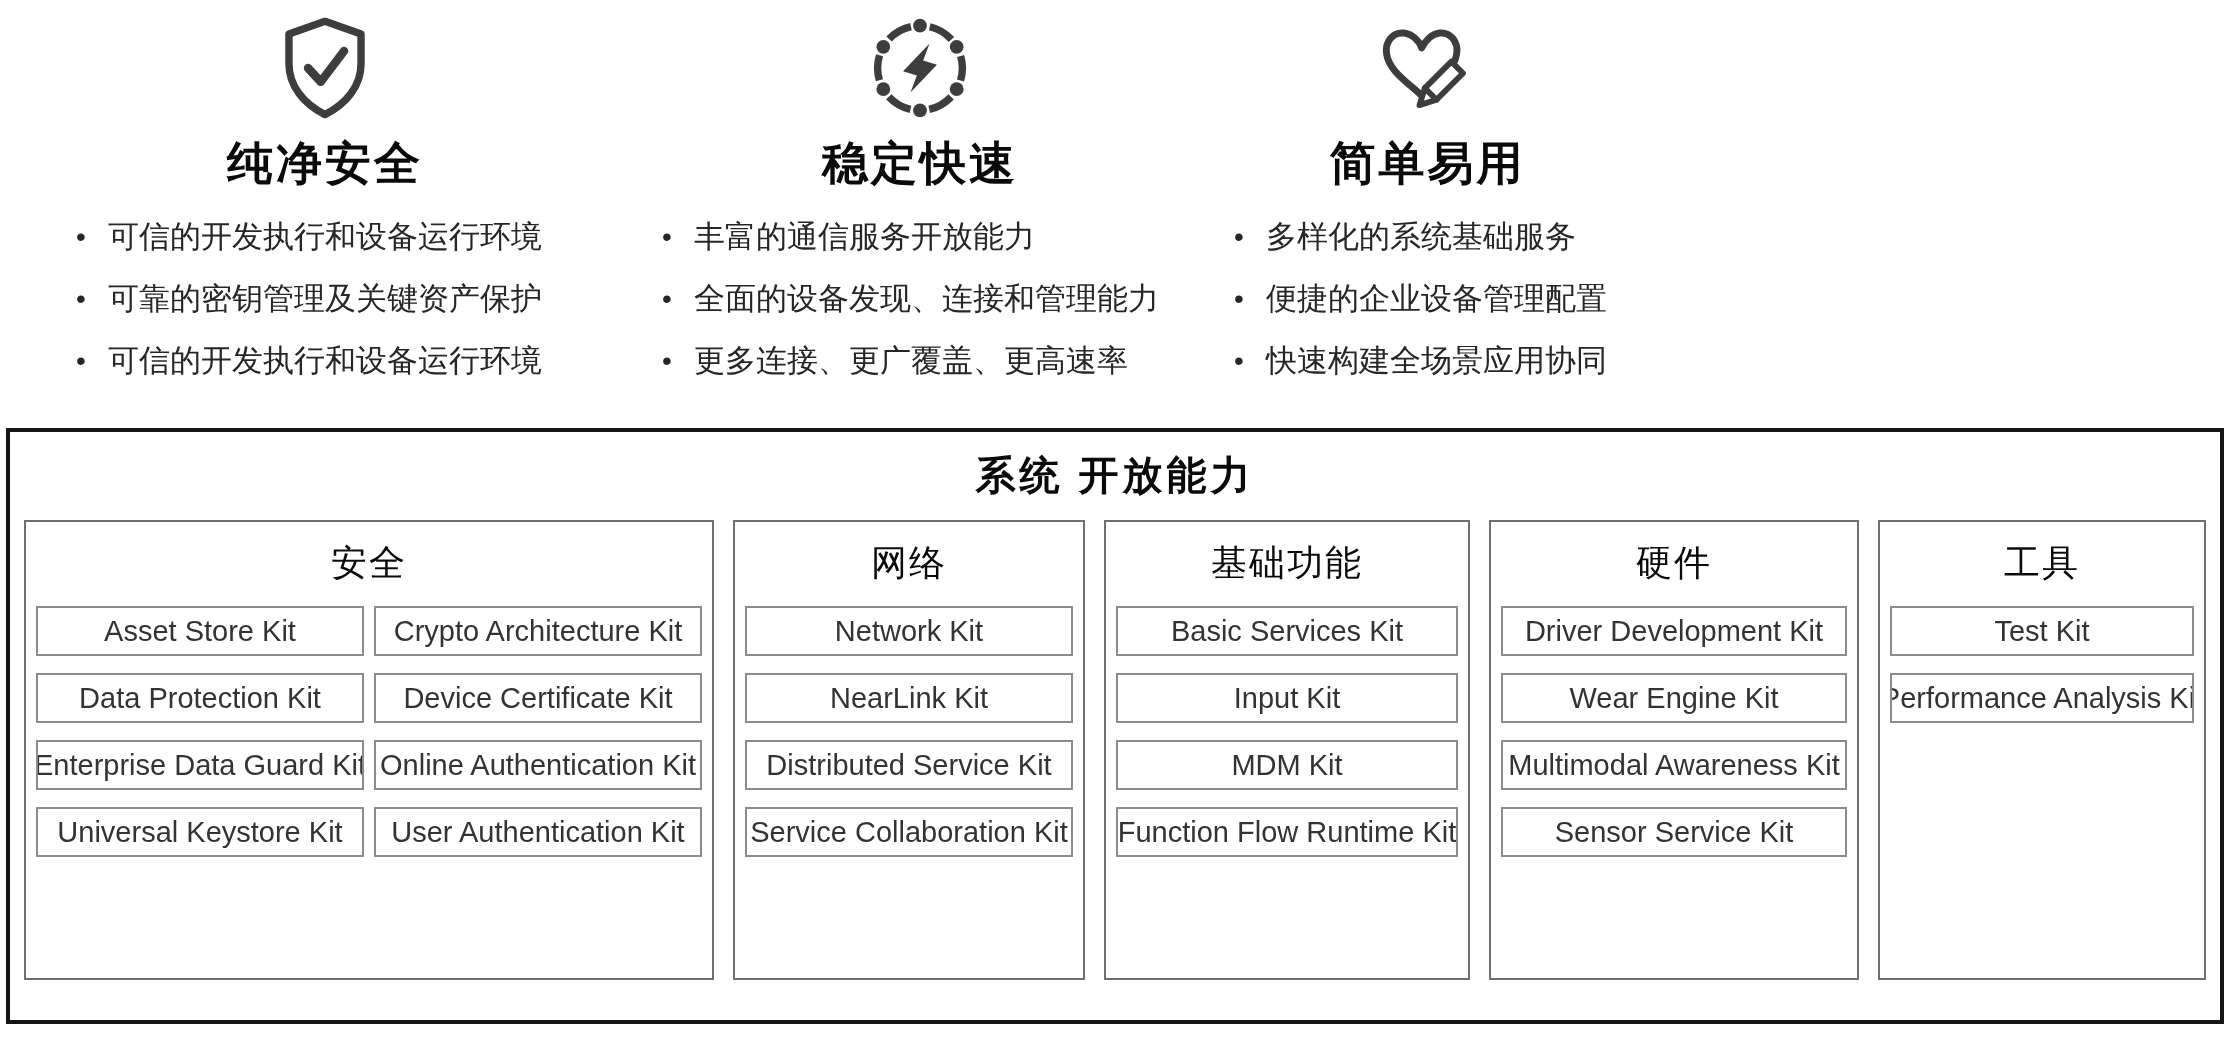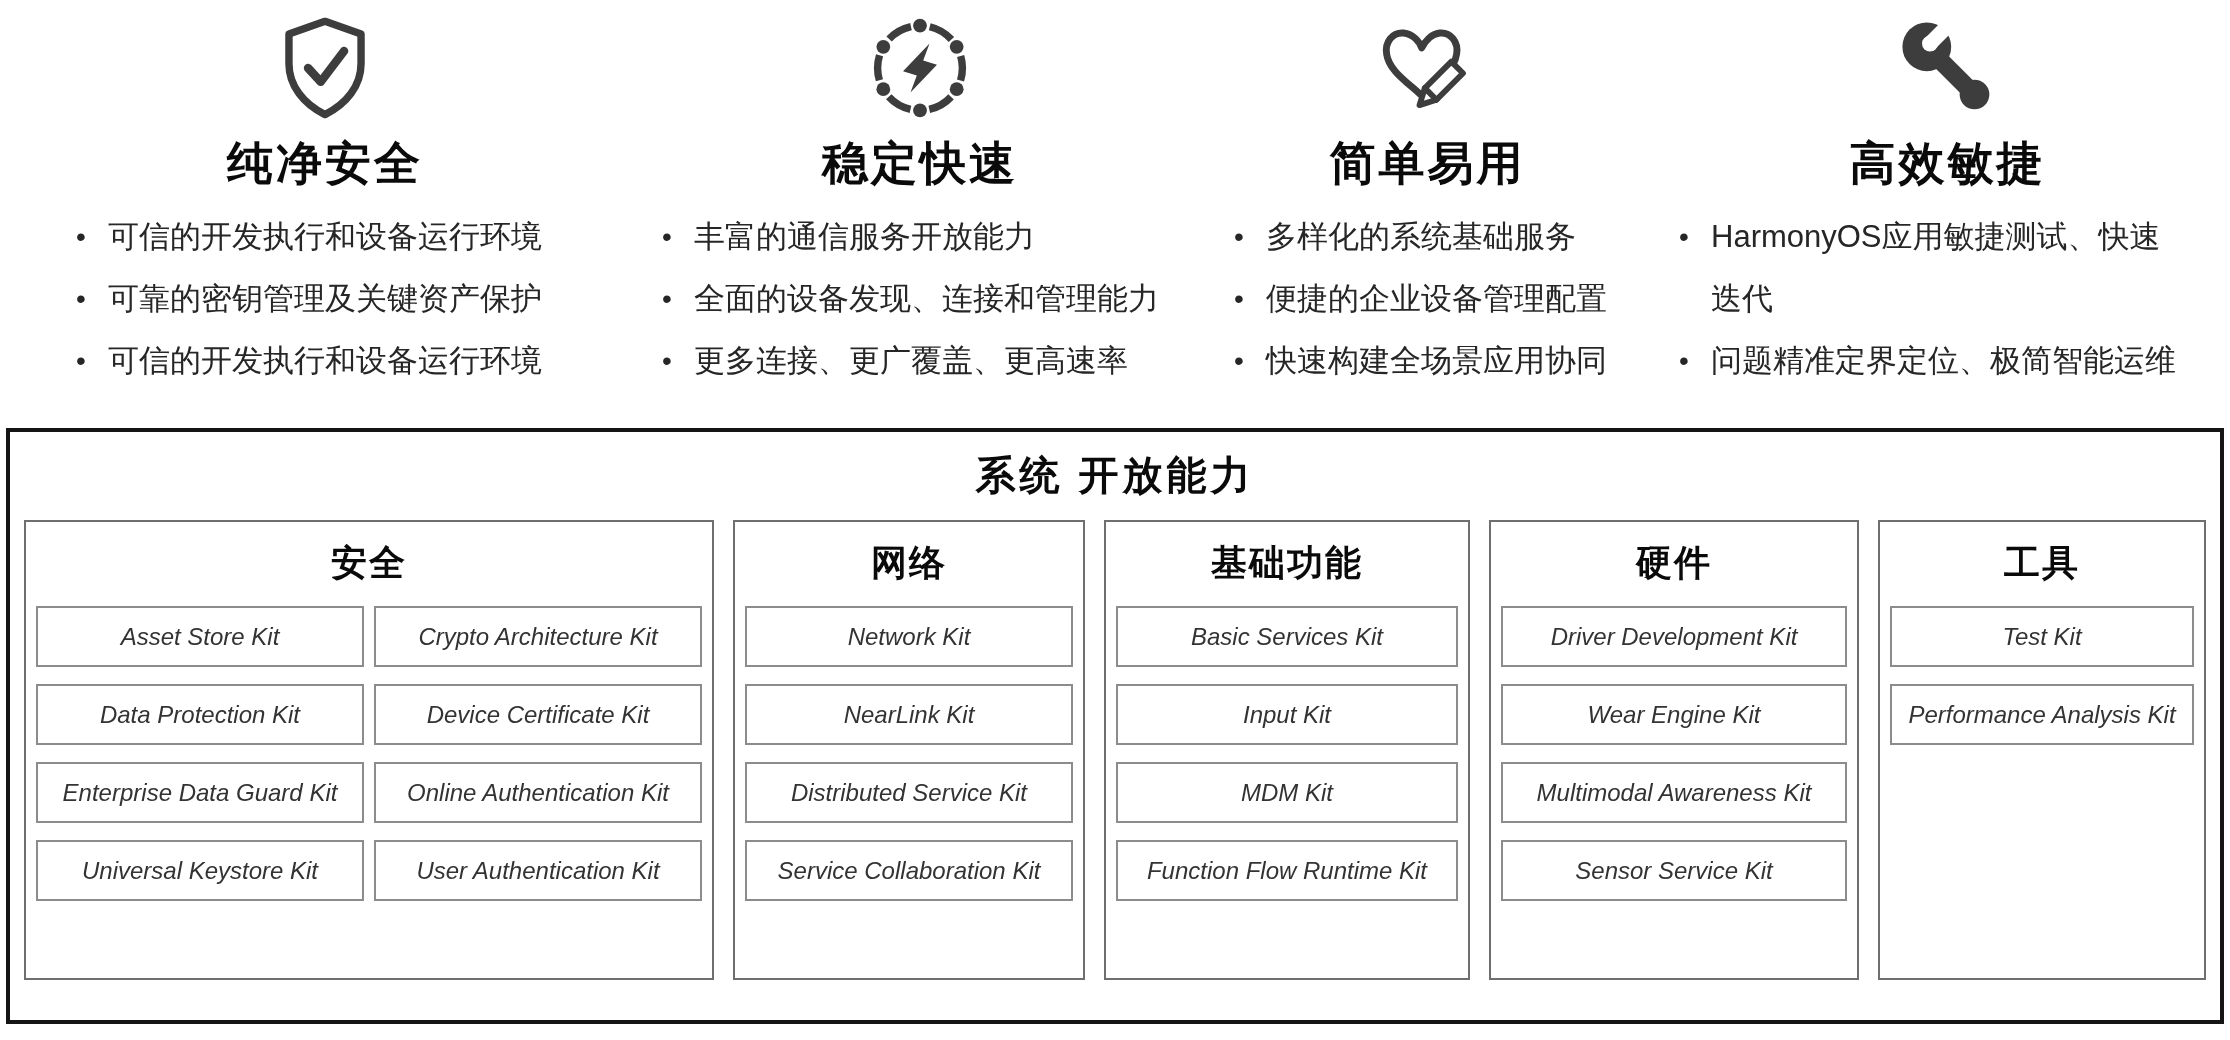--- a/index.html
+++ b/index.html
@@ -43,29 +43,29 @@
     height:596px;background:var(--bg);
   }
   .open-title{
     text-align:center;font-size:40px;font-weight:bold;color:var(--heading);
     margin-top:20px;letter-spacing:4px;line-height:46px;
   }
   .groups{display:flex;gap:19px;padding:0 14px;margin-top:22px;}
   .group{border:2px solid var(--group-border);height:460px;padding:0 10px;background:var(--bg);}
   .g0{width:690px;} .g1{width:352px;} .g2{width:366px;} .g3{width:370px;} .g4{width:328px;}
   .group-title{
-    text-align:center;font-size:36px;font-weight:bold;color:var(--heading);
+    text-align:center;font-size:36px;font-weight:normal;color:var(--heading);
     margin:20px 0 22px;letter-spacing:2px;line-height:42px;
   }
   .chips{display:flex;flex-direction:column;gap:17px;}
   .g0 .chips{display:grid;grid-template-columns:1fr 1fr;column-gap:10px;row-gap:17px;}
   .chip{
-    border:2px solid var(--chip-border);height:61px;background:var(--bg);
+    border:2px solid var(--chip-border);height:50px;background:var(--bg);
     display:flex;align-items:center;justify-content:center;
-    font-size:24px;color:var(--chip-text);white-space:nowrap;overflow:hidden;font-style:italic;
+    font-size:29px;color:var(--chip-text);white-space:nowrap;overflow:hidden;
   }
 </style>
 </head>
 <body>
 
 <div class="top">
 
   <div class="feature f1">
     <div class="icon-wrap">
       <svg class="icon" viewBox="0 0 100 100">
@@ -111,36 +111,20 @@
       </svg>
     </div>
     <div class="feature-title">简单易用</div>
     <ul class="bullets">
         <li>多样化的系统基础服务</li>
         <li>便捷的企业设备管理配置</li>
         <li>快速构建全场景应用协同</li>
       </ul>
   </div>
 
-  <div class="feature f4">
-    <div class="icon-wrap">
-      <svg class="icon" viewBox="0 0 100 100">
-        <circle cx="30" cy="30" r="23" fill="#3d3d3d"></circle>
-        <line x1="31" y1="29" x2="58" y2="2" stroke="#ffffff" stroke-width="14"></line>
-        <circle cx="33" cy="27" r="7.5" fill="#ffffff"></circle>
-        <line x1="42" y1="42" x2="72" y2="72" stroke="#3d3d3d" stroke-width="17" stroke-linecap="round"></line>
-        <circle cx="75" cy="75" r="14" fill="#3d3d3d"></circle>
-      </svg>
-    </div>
-    <div class="feature-title">高效敏捷</div>
-    <ul class="bullets">
-        <li>HarmonyOS应用敏捷测试、快速迭代</li>
-        <li>问题精准定界定位、极简智能运维</li>
-      </ul>
-  </div>
 
 </div>
 
 <div class="openbox">
   <div class="open-title">系统 开放能力</div>
   <div class="groups">
 
     <div class="group g0">
       <div class="group-title">安全</div>
       <div class="chips">

